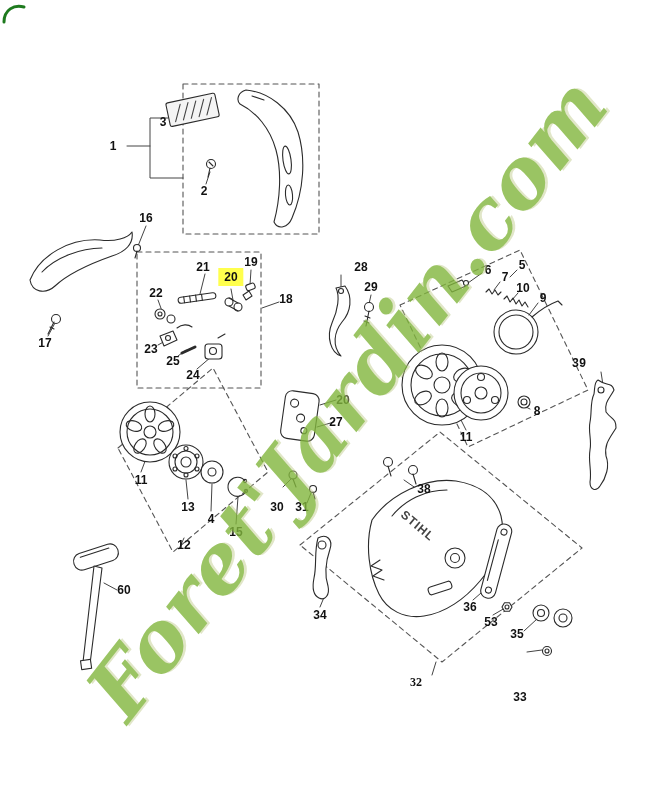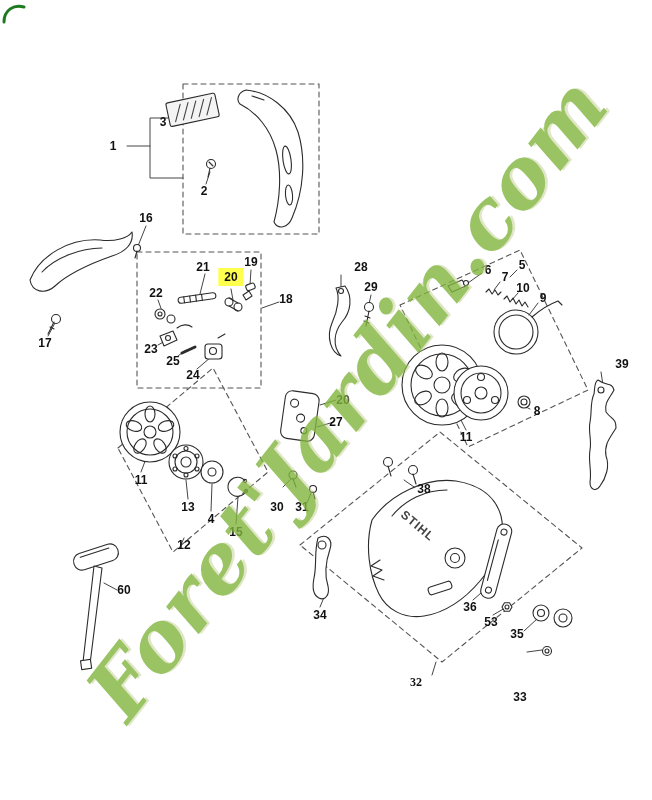--- a/index.html
+++ b/index.html
@@ -352,21 +352,21 @@
       <div class="part-label" style="left: 371px; top: 287px;">29</div>
       <div class="part-label" style="left: 343px; top: 400px;">20</div>
       <div class="part-label" style="left: 336px; top: 422px;">27</div>
       <div class="part-label" style="left: 488px; top: 270px;">6</div>
       <div class="part-label" style="left: 505px; top: 277px;">7</div>
       <div class="part-label" style="left: 522px; top: 265px;">5</div>
       <div class="part-label" style="left: 523px; top: 288px;">10</div>
       <div class="part-label" style="left: 543px; top: 298px;">9</div>
       <div class="part-label" style="left: 537px; top: 411px;">8</div>
       <div class="part-label" style="left: 466px; top: 437px;">11</div>
-      <div class="part-label" style="left: 622px; top: 364px;">39</div>
+      <div class="part-label" style="left: 579px; top: 364px; font-family: Liberation Mono, monospace;">39</div>
       <div class="part-label" style="left: 141px; top: 480px;">11</div>
       <div class="part-label" style="left: 188px; top: 507px;">13</div>
       <div class="part-label" style="left: 211px; top: 519px;">4</div>
       <div class="part-label" style="left: 236px; top: 532px;">15</div>
       <div class="part-label" style="left: 184px; top: 545px;">12</div>
       <div class="part-label" style="left: 277px; top: 491px; margin-top: 16px;">30</div>
       <div class="part-label" style="left: 302px; top: 507px;">31</div>
       <div class="part-label" style="left: 424px; top: 489px;">38</div>
       <div class="part-label" style="left: 470px; top: 607px;">36</div>
       <div class="part-label" style="left: 491px; top: 622px;">53</div>

